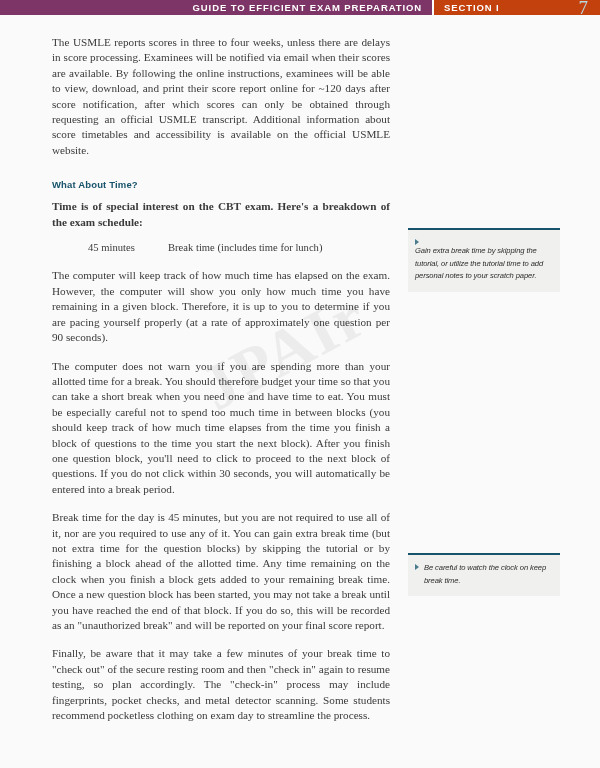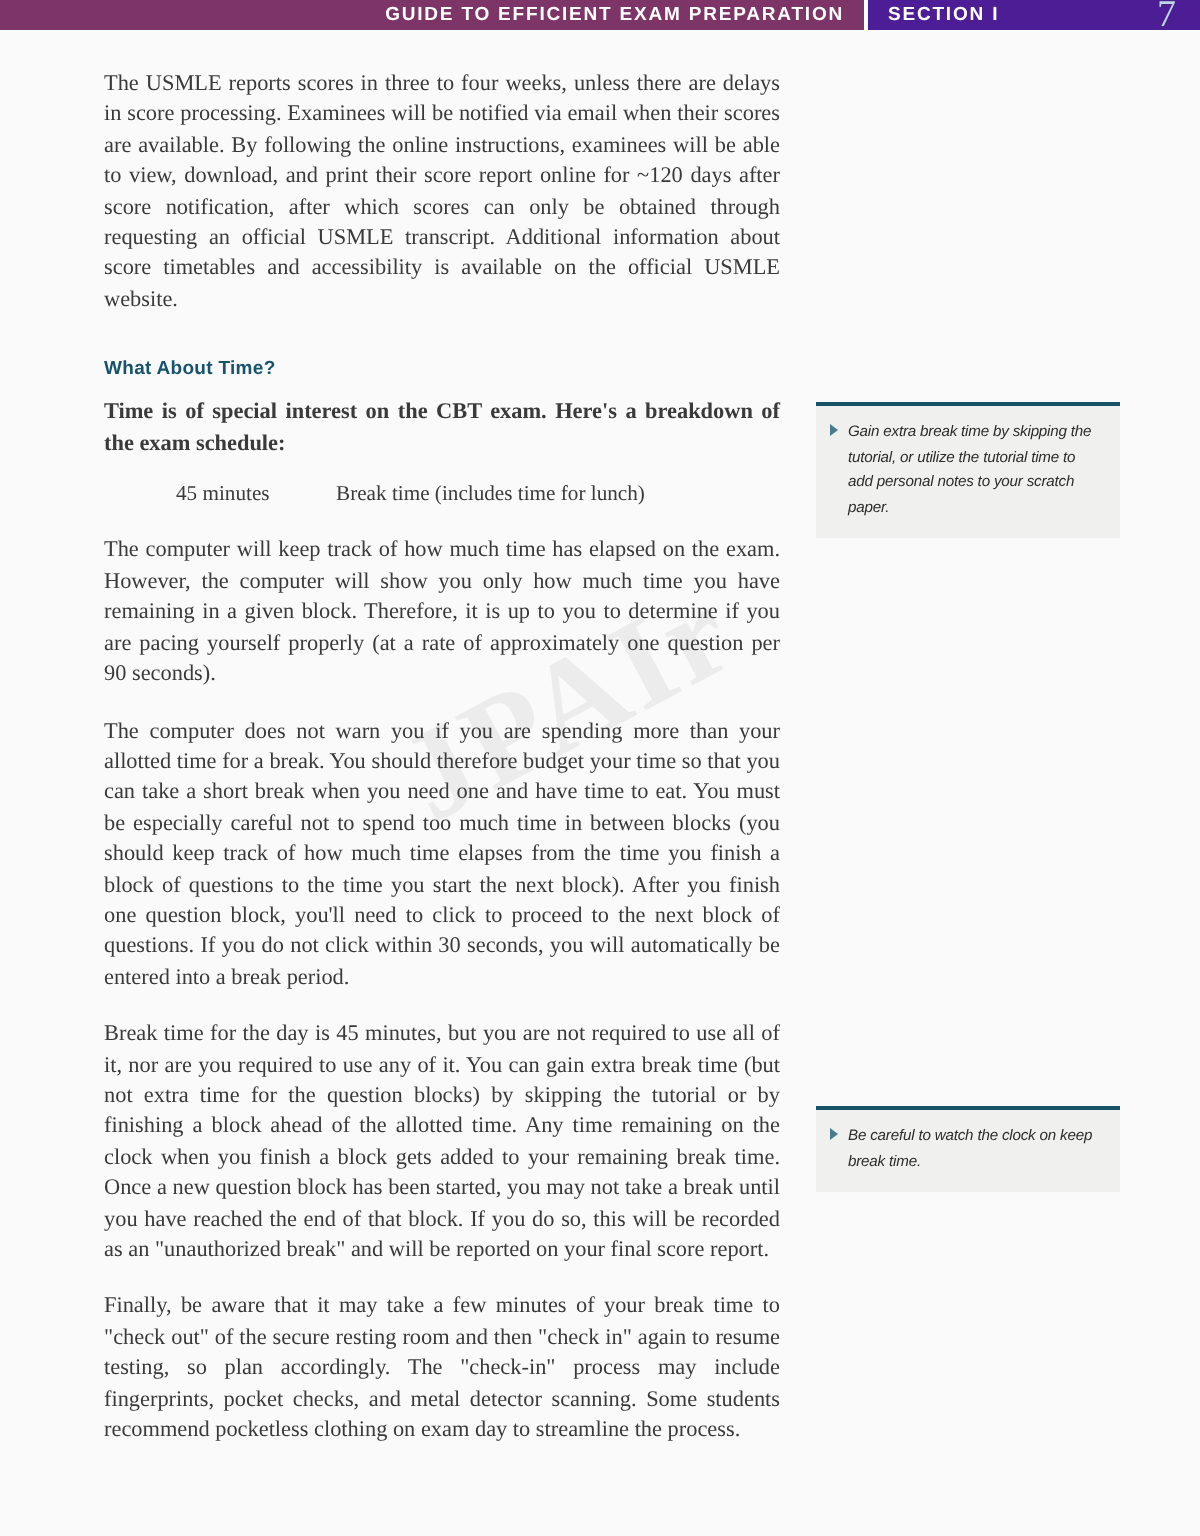--- a/index.html
+++ b/index.html
@@ -33,21 +33,21 @@
   .header-title {
     color: #ffffff;
     font-family: "Liberation Sans", sans-serif;
     font-weight: bold;
     font-size: 9.5px;
     letter-spacing: 0.9px;
     white-space: nowrap;
   }
   .header-teal {
     flex: 0 0 144px;
-    background: #4c1d95;
+    background: #c2410c;
     display: flex;
     align-items: center;
     justify-content: space-between;
     padding: 0 12px 0 10px;
     border-left: 2px solid #ffffff;
   }
   .header-section {
     color: #ffffff;
     font-family: "Liberation Sans", sans-serif;
     font-weight: bold;
@@ -145,21 +145,21 @@
     border-bottom: 3.2px solid transparent;
   }
   .callout-text {
     font-family: "Liberation Sans", sans-serif;
     font-style: italic;
     font-size: 7.6px;
     line-height: 12.6px;
     color: #2c2c2c;
     letter-spacing: -0.1px;
   }
-  #callout-1 { top: 186px; }
+  #callout-1 { top: 213px; flex-direction: column; }
   #callout-2 { top: 538px; }
 
   
   .watermark {
     position: absolute;
     left: 196px;
     top: 300px;
     font-family: "Liberation Serif", serif;
     font-size: 64px;
     font-weight: bold;

